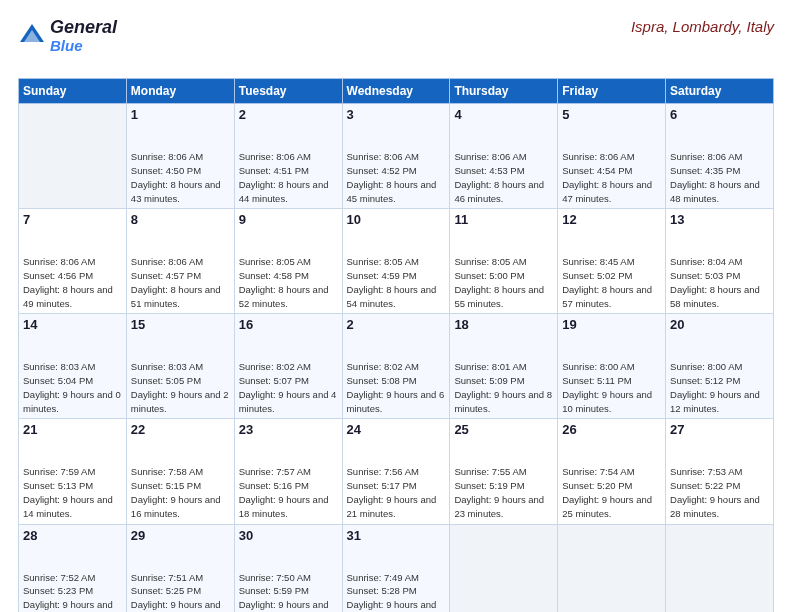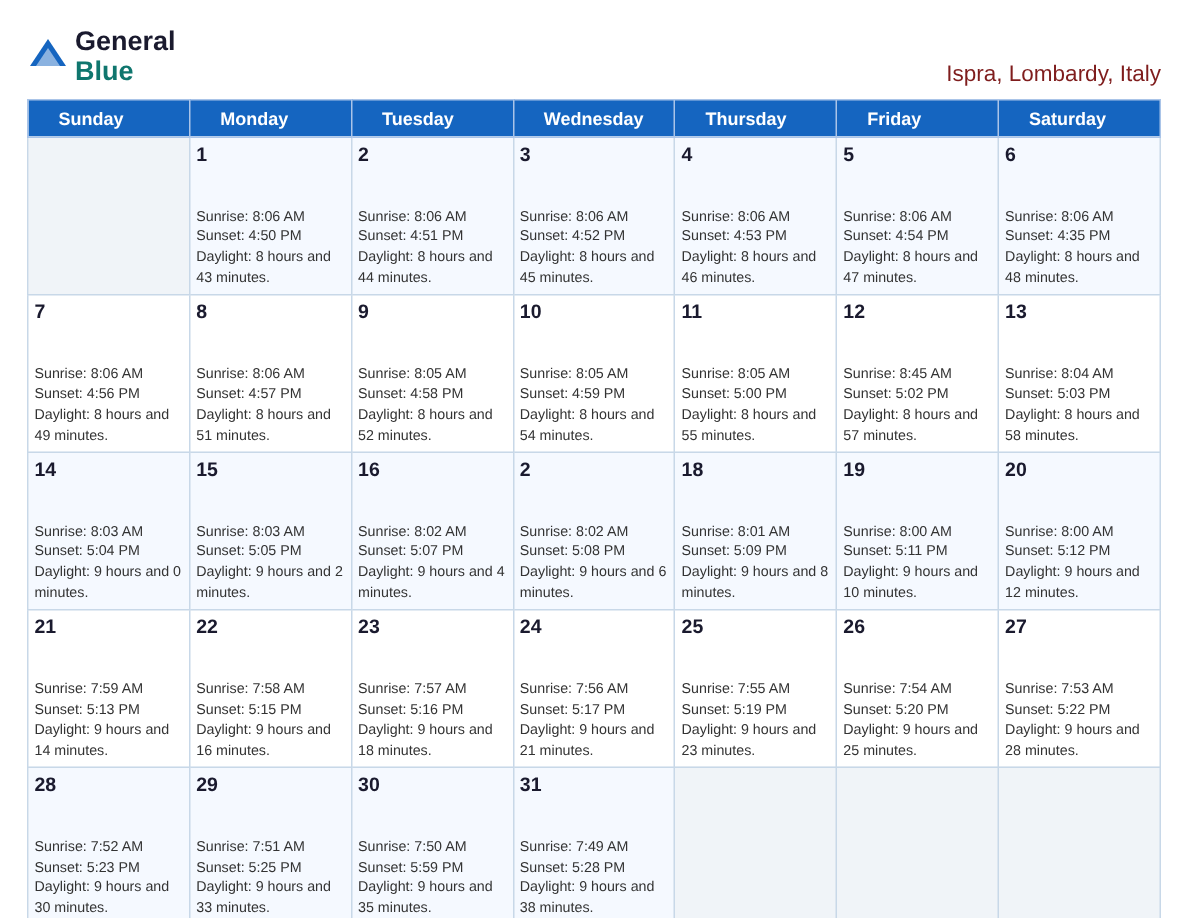--- a/index.html
+++ b/index.html
@@ -13,41 +13,42 @@
     .page {
       width: 792px;
       height: 612px;
       padding: 18px 18px 10px 18px;
       display: flex;
       flex-direction: column;
     }
     .header {
       display: flex;
       justify-content: space-between;
-      align-items: flex-end;
-      margin-bottom: 8px;
+      align-items: flex-start;
+      margin-bottom: 24px;
+      font-style: italic;
     }
     .logo {
       display: flex;
       align-items: center;
     }
     .logo-text {
       display: flex;
       flex-direction: column;
       line-height: 1.1;
     }
     .logo-general {
       font-size: 18px;
       font-weight: bold;
       color: #1a1a2e;
     }
     .logo-blue {
-      font-size: 18px;
-      font-weight: bold;
-      color: #0f766e;
+      font-size: 15px;
+      font-weight: bold;
+      color: #3b82f6;
     }
     .logo-icon {
       width: 28px;
       height: 28px;
       margin-right: 4px;
     }
     .title-block {
       text-align: right;
     }
     .month-year {
@@ -64,21 +65,21 @@
       flex: 1;
       border-collapse: collapse;
       width: 100%;
       table-layout: fixed;
     }
     .calendar thead tr th {
       background: #1565c0;
       color: #fff;
       font-size: 12px;
       font-weight: bold;
-      padding: 5px 20px;
+      padding: 5px 4px;
       border: 1px solid #aac4e8;
       text-align: left;
     }
     .calendar tbody tr td {
       border: 1px solid #c8d8e8;
       vertical-align: top;
       padding: 3px 4px 3px 4px;
       font-size: 10px;
       color: #222;
       background: #fff;

